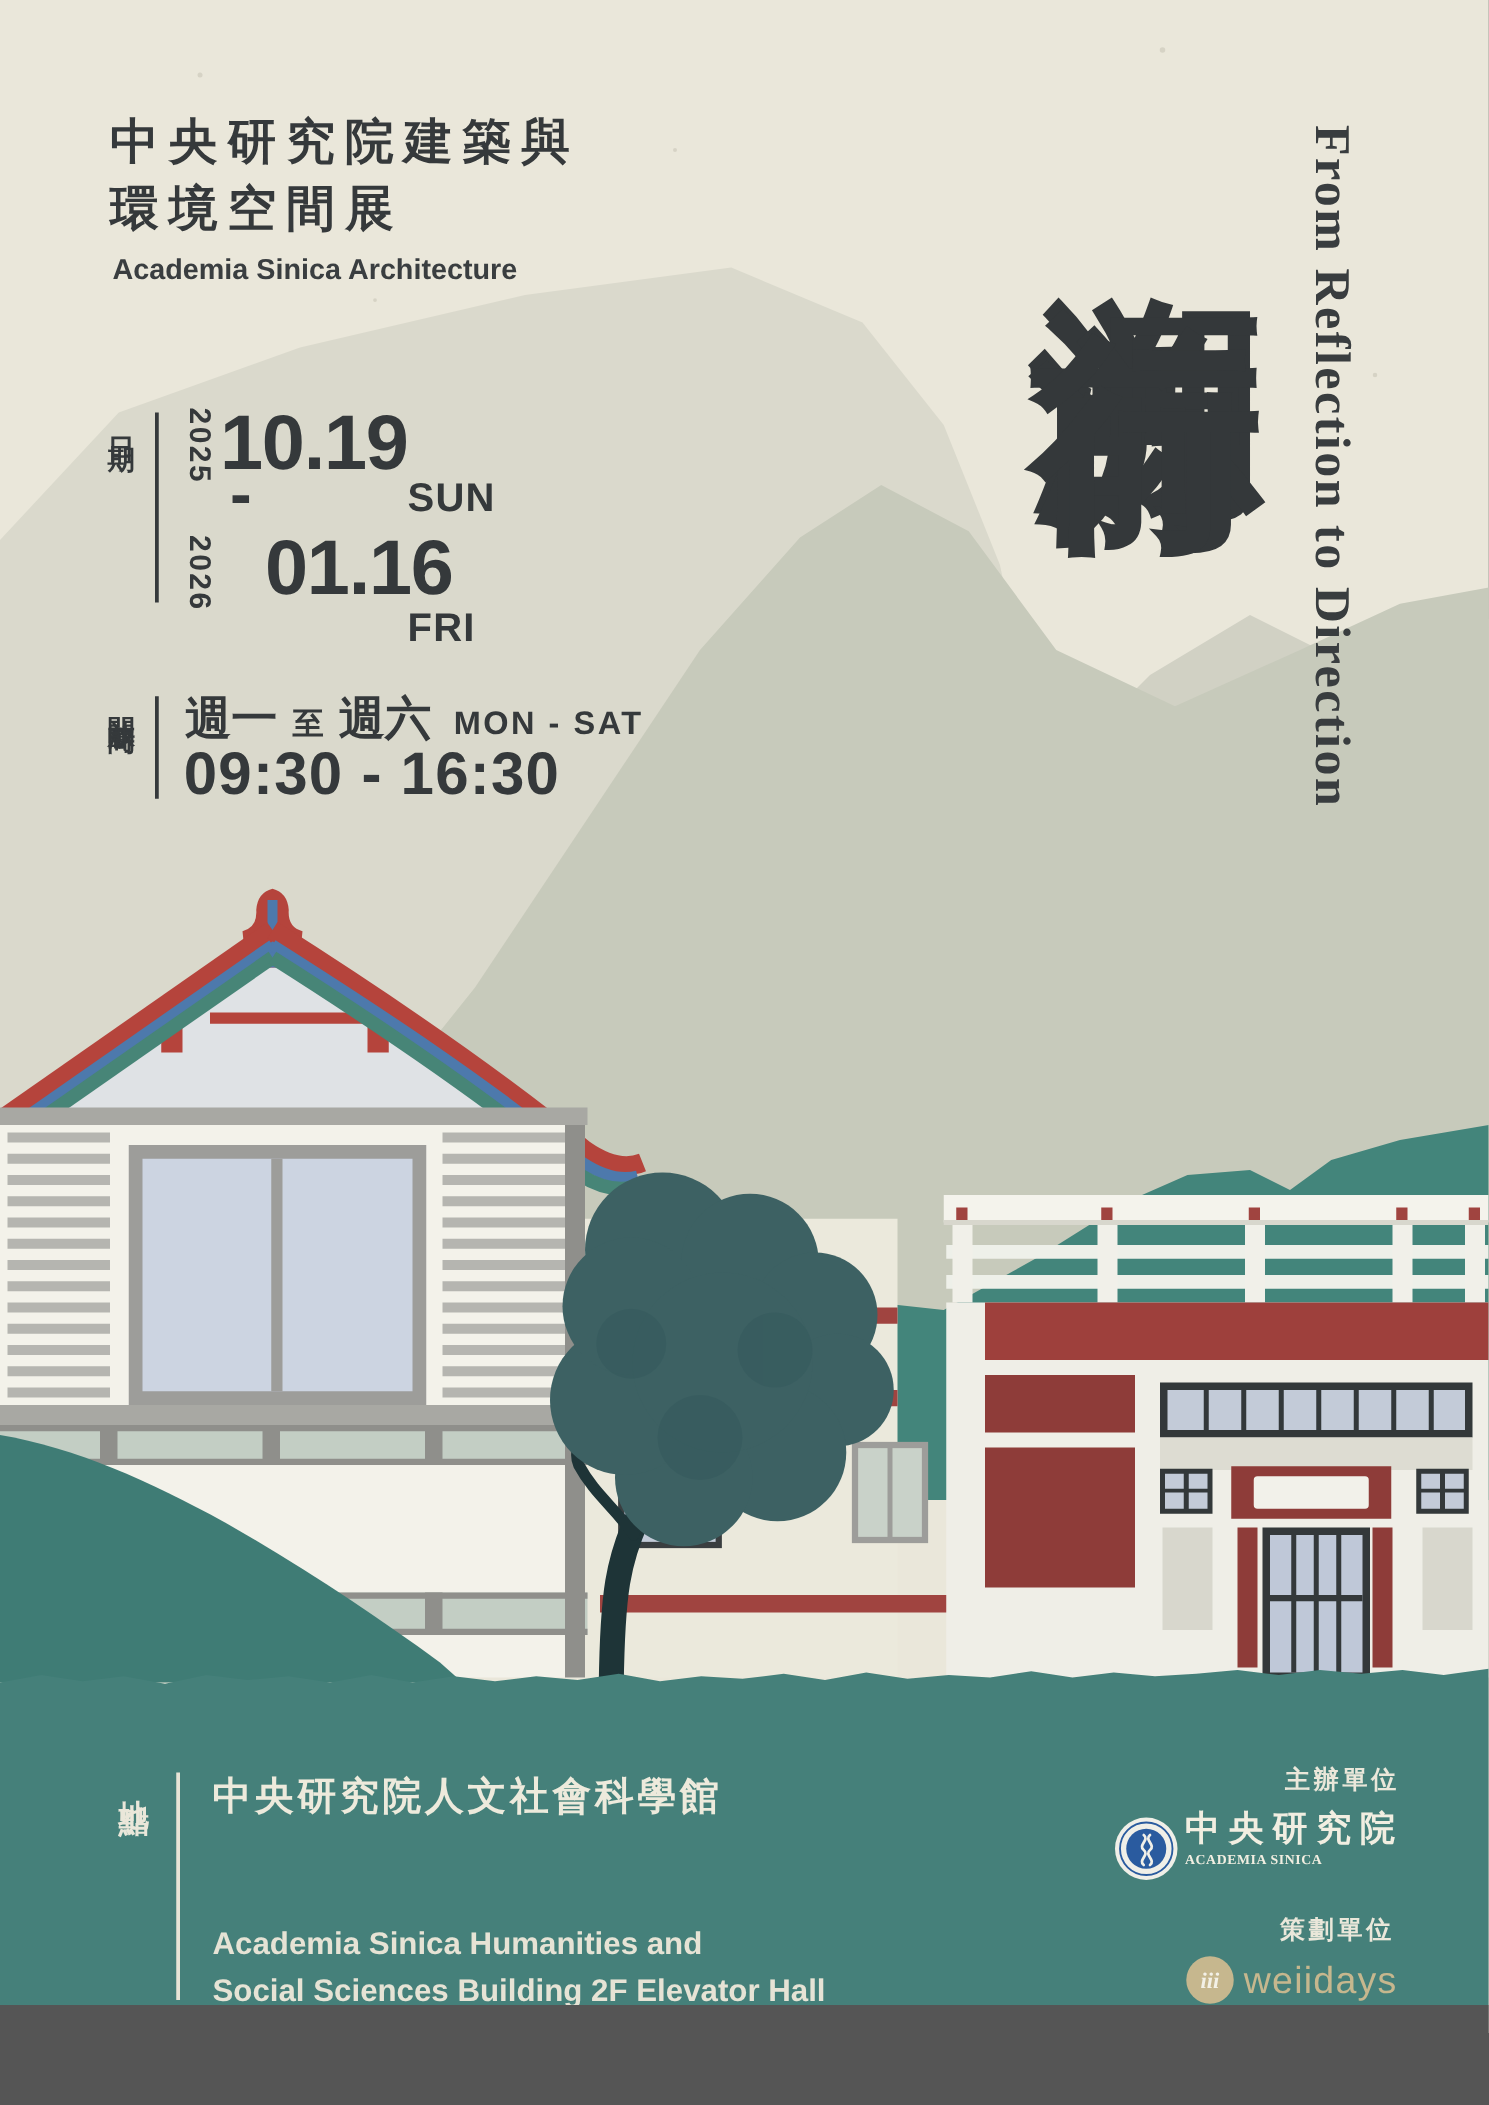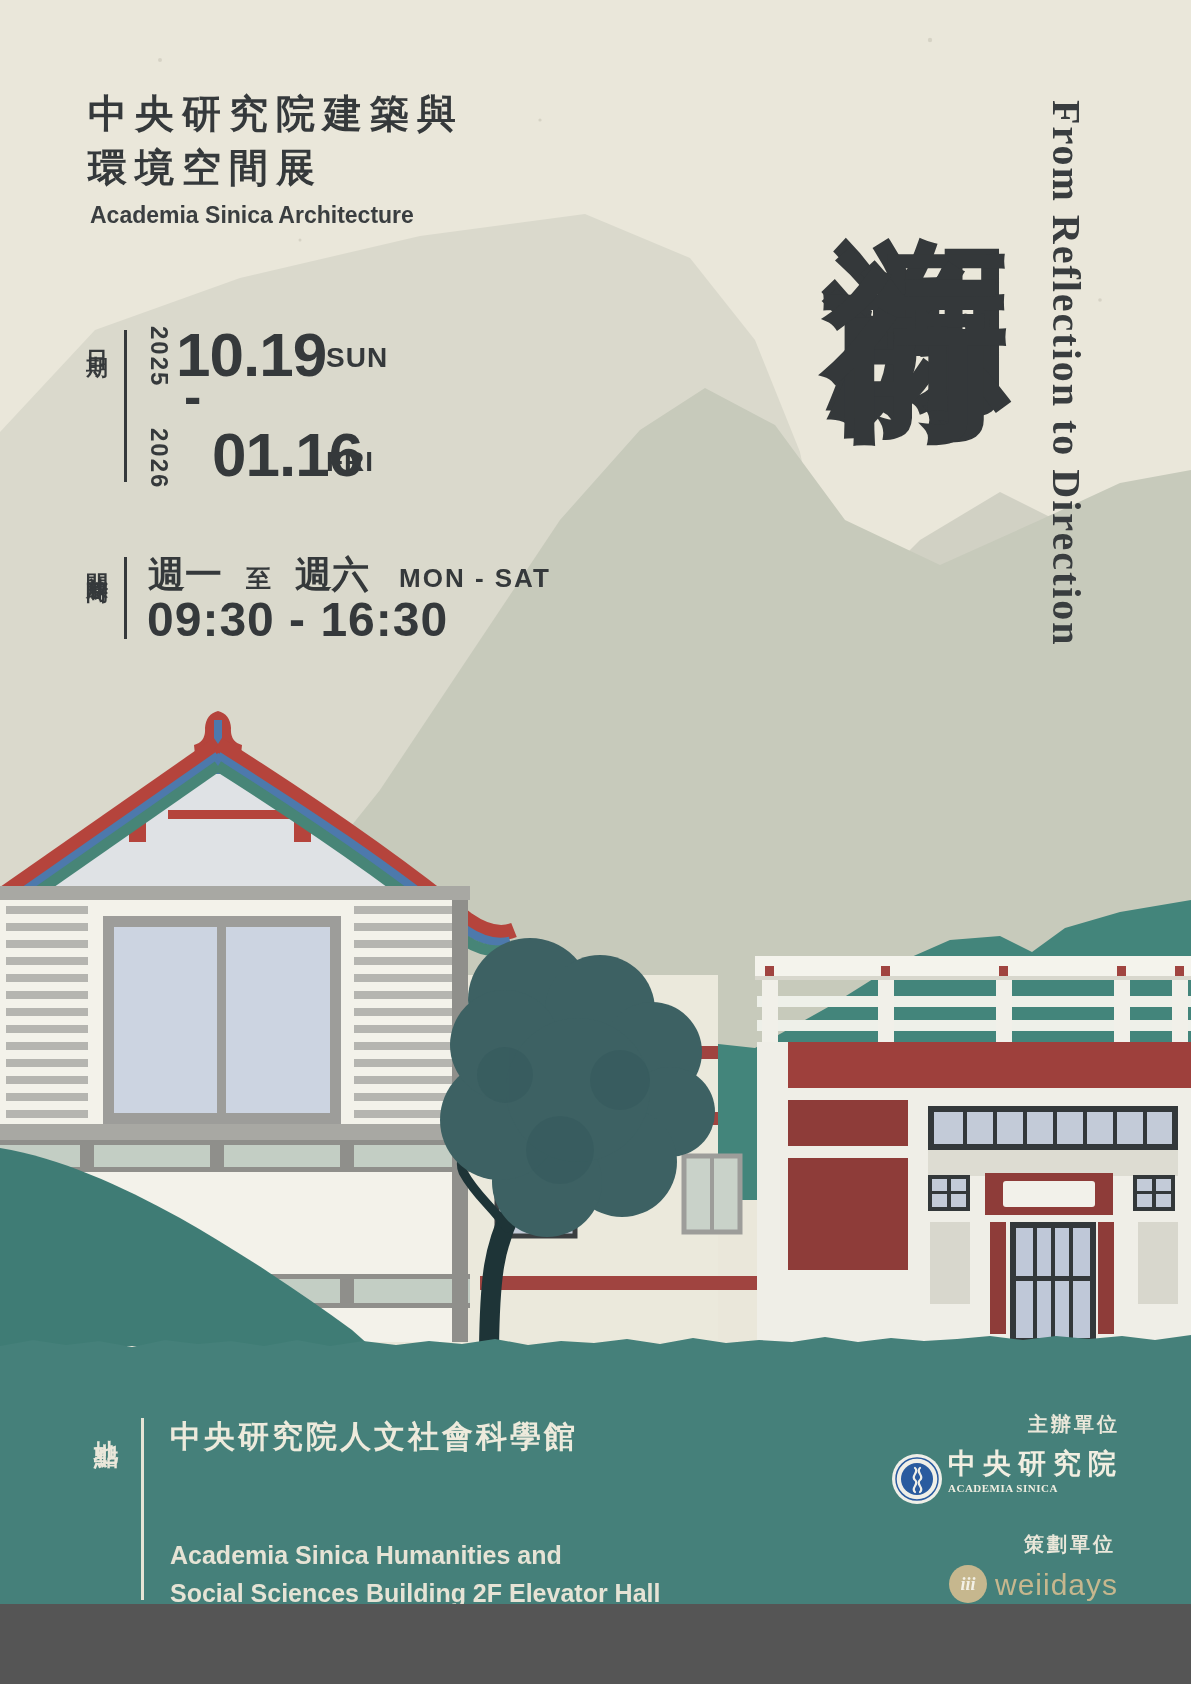--- a/index.html
+++ b/index.html
@@ -17,23 +17,23 @@
   
   .v-rot{writing-mode:vertical-rl;text-orientation:mixed;}
 
   .title-zh{font-size:39px;font-weight:700;letter-spacing:8px;color:#35393b;line-height:1;}
   .title-en{font-size:23px;font-weight:700;color:#3a3e40;line-height:1.26;}
 
   .sec-label{font-size:22px;font-weight:700;letter-spacing:6px;color:#35393b;line-height:1;}
   .vline{width:3px;background:#35393b;}
   .year{font-size:24px;font-weight:700;letter-spacing:2px;line-height:1;}
   .bigdate{font-size:62px;font-weight:700;line-height:1;letter-spacing:-1px;}
-  .dayword{font-size:28px;font-weight:700;letter-spacing:1px;line-height:1;}
+  .dayword{font-size:32px;font-weight:700;letter-spacing:1px;line-height:1;margin-top:38px;}
   .range-sep{font-size:52px;font-weight:800;line-height:0;}
-  .weekrow{display:flex;align-items:baseline;gap:24px;}
+  .weekrow{display:flex;align-items:baseline;gap:12px;}
   .wk-big{font-size:37px;font-weight:700;line-height:1;}
   .wk-sm{font-size:25px;font-weight:700;line-height:1;}
   .wk-en{font-size:26px;font-weight:700;letter-spacing:2px;line-height:1;}
   .timetxt{font-size:48px;font-weight:700;letter-spacing:1px;line-height:1;}
 
   .main-zh{
     font-family:"Liberation Serif",serif;
     font-size:186px;font-weight:600;line-height:1;letter-spacing:10px;color:#34383a;
   }
   .main-en{

